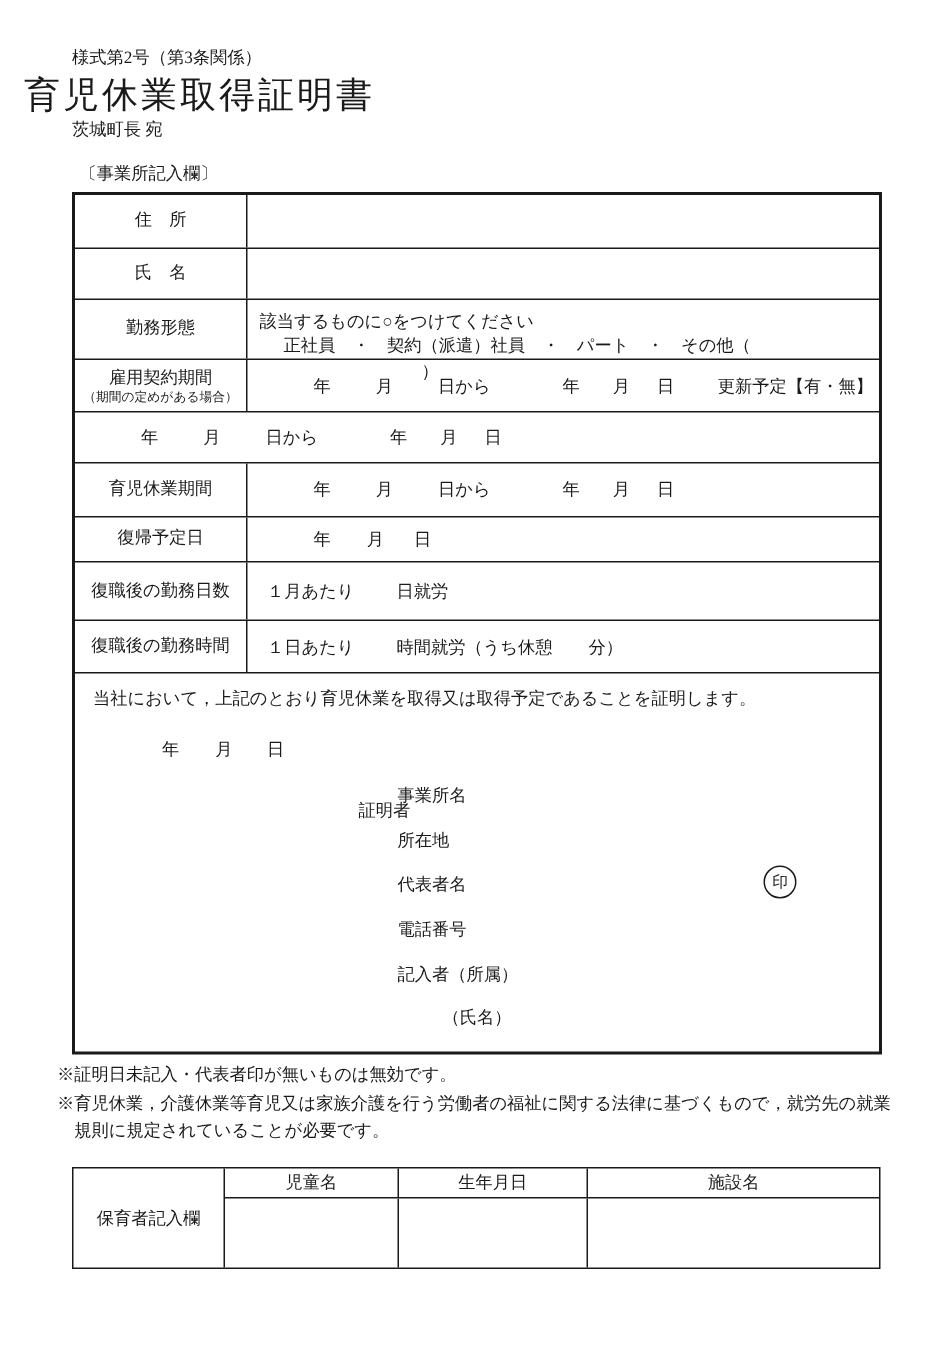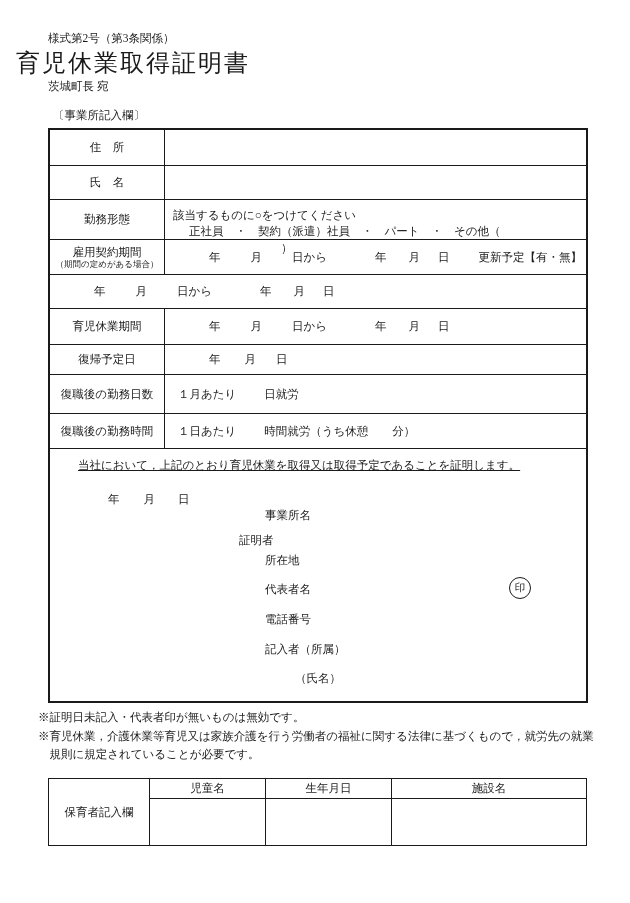--- a/index.html
+++ b/index.html
@@ -28,25 +28,25 @@
   .pl24{padding-left:24px;}
   .spacer{display:inline-block;width:92px;}
   .m-a{margin-left:44px}.m-b{margin-left:30px}.m-c{margin-left:30px}
   .m-d{margin-left:48px}.m-e{margin-left:22px}.m-f{margin-left:18px}
   .m-g{margin-left:24px}.m-h{margin-left:20px}
   .m-i{margin-left:13px}.m-j{margin-left:28px}.m-k{margin-left:24px}
   .push{margin-left:auto;margin-right:4px;}
 
   .cert{position:relative;height:252px;}
   .cert .abs{position:absolute;white-space:nowrap;}
-  .c-statement{left:28px;top:9px;text-decoration:underline;}
+  .c-statement{left:12px;top:9px;}
   .c-date{left:58px;top:43px;display:flex;}
   .c-date .m1{margin-left:24px}.c-date .m2{margin-left:23px}
   .c-certifier{left:165px;top:84px;padding-left:24px;}
-  .c-bizname{left:215px;top:59px;}
+  .c-bizname{left:215px;top:74px;}
   .c-addr{left:215px;top:104px;}
   .c-rep{left:215px;top:133px;}
   .c-phone{left:215px;top:163px;}
   .c-writer{left:215px;top:193px;}
   .c-wname{left:245px;top:222px;}
   .seal{left:459px;top:128px;width:22px;height:22px;border:1px solid #1a1a1a;
     border-radius:50%;display:flex;align-items:center;justify-content:center;
     font-size:10.5px;}
 
   .notes{position:absolute;left:38px;top:709px;width:556px;line-height:1.52;}

